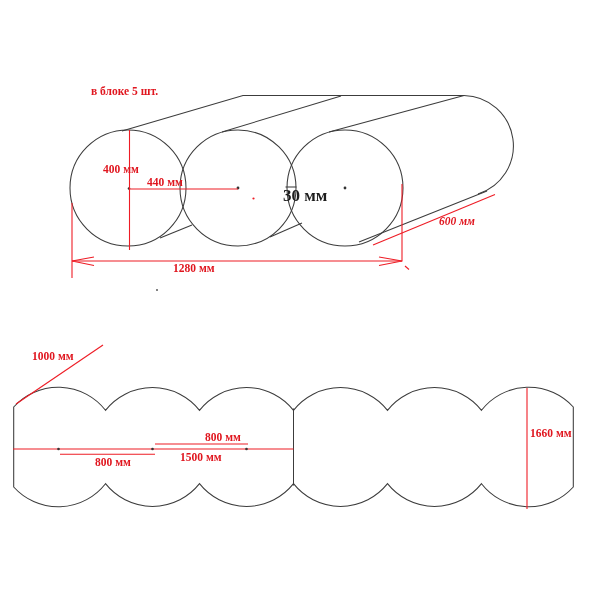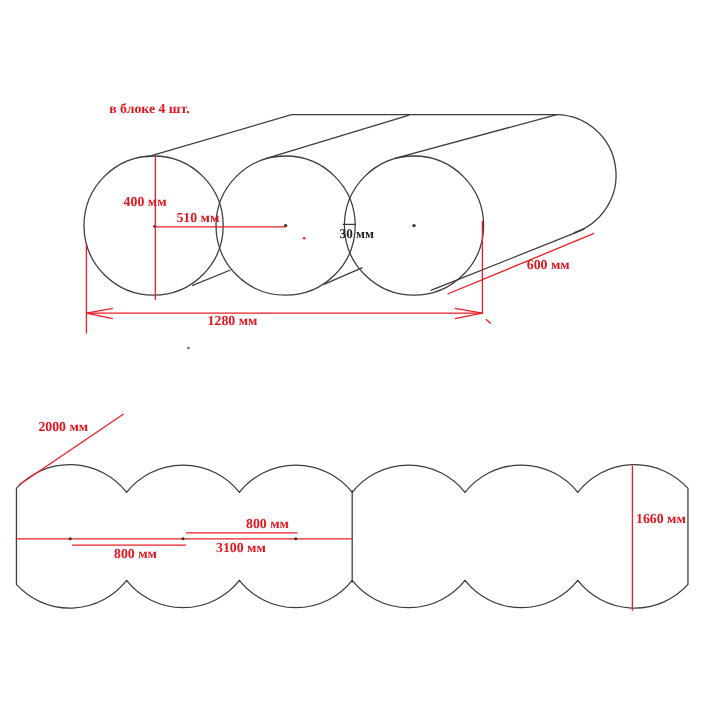--- a/index.html
+++ b/index.html
@@ -20,21 +20,21 @@
   }
   .lbl {
     position: absolute;
     font-family: "Liberation Serif", serif;
     font-weight: bold;
     font-size: 11.5px;
     line-height: 11px;
     white-space: nowrap;
     color: #e0161f;
   }
-  .lbl.black { color: #1d1d1d; font-size: 11px; }
+  .lbl.black { color: #1d1d1d; font-size: 17px; }
   .blk { stroke: #3c3c3c; stroke-width: 1.05; fill: none; }
   .red { stroke: #ee1c25; stroke-width: 1.1; fill: none; }
   .dot { fill: #333333; stroke: none; }
   .reddot { fill: #ee1c25; stroke: none; }
   .graydot { fill: #5a5a5a; stroke: none; }
 </style>
 </head>
 <body>
 
 <div class="canvas">
@@ -95,26 +95,26 @@
       <path class="red" d="M13,449 L293.5,449"></path>
       <path class="red" d="M60,454.3 L155,454.3"></path>
       <path class="red" d="M155,444 L248,444"></path>
       <path class="red" d="M527,388 L527,509"></path>
       <circle class="dot" cx="58.5" cy="449" r="1.3"></circle>
       <circle class="dot" cx="152.5" cy="449" r="1.3"></circle>
       <circle class="dot" cx="246.5" cy="449" r="1.3"></circle>
     </g>
   </svg>
 
-  <div class="lbl" style="left:91px; top:86px;">в блоке 4 шт.</div>
+  <div class="lbl" style="left:91px; top:86px;">в блоке 5 шт.</div>
   <div class="lbl" style="left:103px; top:164px;">400 мм</div>
-  <div class="lbl" style="left:147px; top:177px;">510 мм</div>
+  <div class="lbl" style="left:147px; top:177px;">440 мм</div>
   <div class="lbl black" style="left:283px; top:190px;">30 мм</div>
-  <div class="lbl" style="left:439px; top:216px;">600 мм</div>
+  <div class="lbl" style="left:439px; top:216px;font-style:italic;">600 мм</div>
   <div class="lbl" style="left:173px; top:263px;">1280 мм</div>
 
-  <div class="lbl" style="left:32px; top:351px;">2000 мм</div>
+  <div class="lbl" style="left:32px; top:351px;">1000 мм</div>
   <div class="lbl" style="left:205px; top:432px;">800 мм</div>
   <div class="lbl" style="left:95px; top:457px;">800 мм</div>
-  <div class="lbl" style="left:180px; top:452px;">3100 мм</div>
+  <div class="lbl" style="left:180px; top:452px;">1500 мм</div>
   <div class="lbl" style="left:530px; top:428px;">1660 мм</div>
 
 </div>
 
 </body></html>

